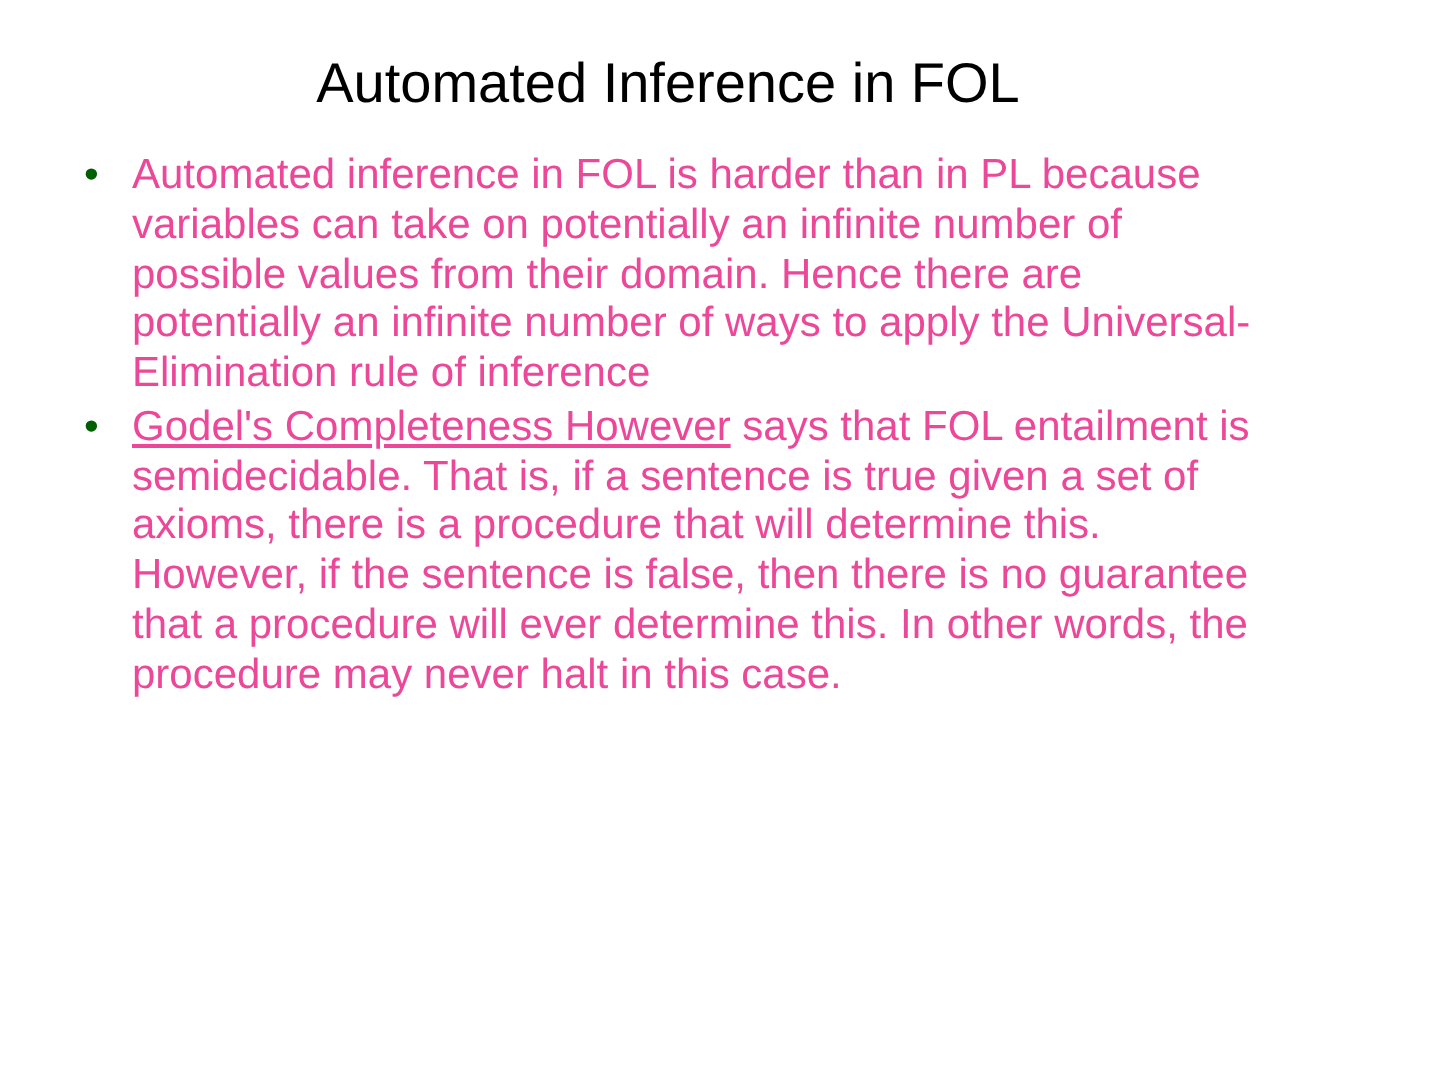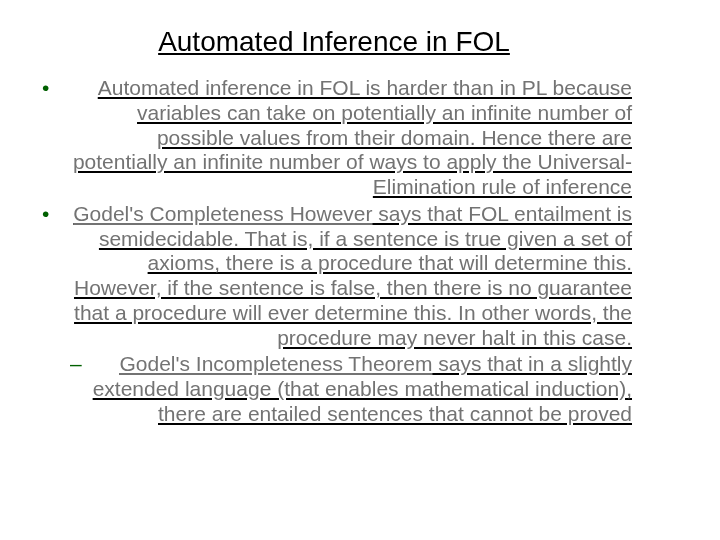--- a/index.html
+++ b/index.html
@@ -9,37 +9,35 @@
     height: 540px;
     background: #ffffff;
     font-family: Arial, Helvetica, sans-serif;
     color: #000;
   }
   .slide {
     box-sizing: border-box;
     width: 668px;
     height: 540px;
     padding: 20px 30px 20px 30px;
-    text-decoration: underline;
   }
   .title {
     text-align: center;
     font-size: 28px;
     font-weight: normal;
     color: #000;
     margin: 6px 0 18px 0;
   }
   ul.top {
     list-style: none;
     margin: 0;
     padding: 0 6px 0 6px;
     font-size: 21px;
     line-height: 1.18;
-    color: #737373;
-    text-align: right;
+    color: #ec4899;
   }
   ul.top > li {
     position: relative;
     padding-left: 30px;
     margin-bottom: 2px;
   }
   ul.top > li::before {
     content: "•";
     position: absolute;
     left: 6px;
@@ -73,20 +71,15 @@
 <body>
 
 <div class="slide">
   <div class="title">Automated Inference in FOL</div>
   <ul class="top">
     <li>
       <span>Automated inference in FOL is harder than in PL because variables can take on potentially an infinite number of possible values from their domain. Hence there are potentially an infinite number of ways to apply the Universal-Elimination rule of inference</span>
     </li>
     <li>
       <span class="u">Godel's Completeness However</span><span> says that FOL entailment is semidecidable. That is, if a sentence is true given a set of axioms, there is a procedure that will determine this. However, if the sentence is false, then there is no guarantee that a procedure will ever determine this.  In other words, the procedure may never halt in this case.</span>
-      <ul class="sub">
-        <li>
-          <span class="u">Godel's Incompleteness Theorem</span><span> says that in a slightly extended language (that enables mathematical induction), there are entailed sentences that cannot be proved</span>
-        </li>
-      </ul>
     </li>
   </ul>
 </div>
 
 </body></html>

